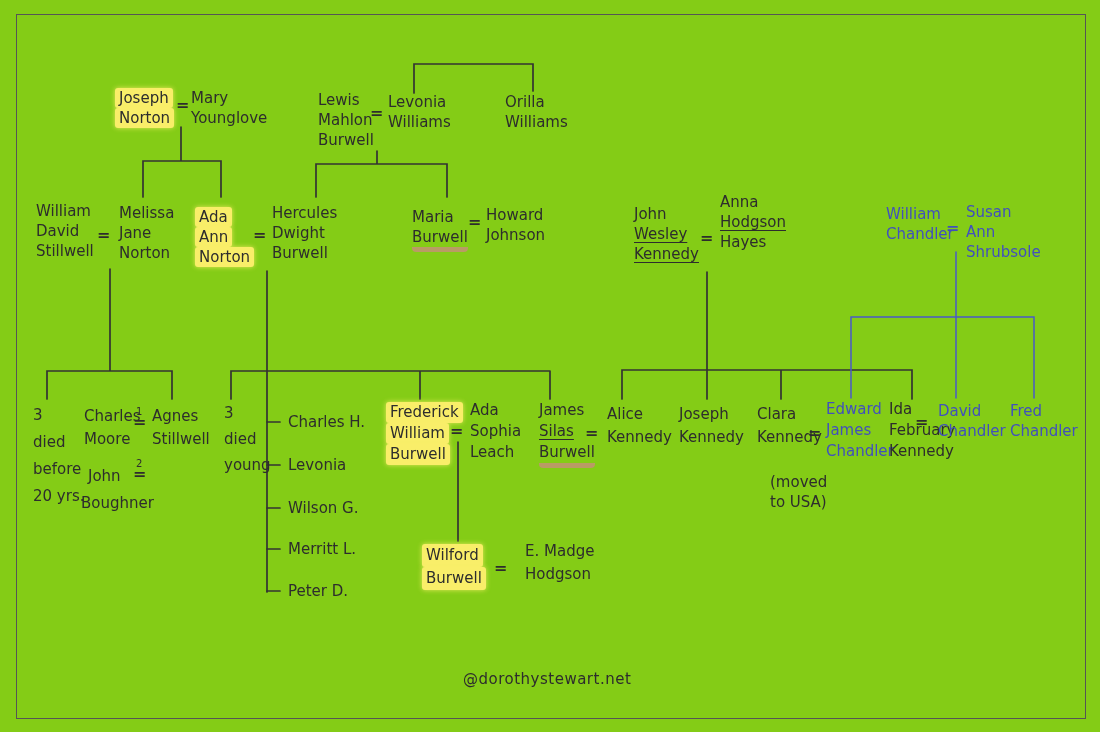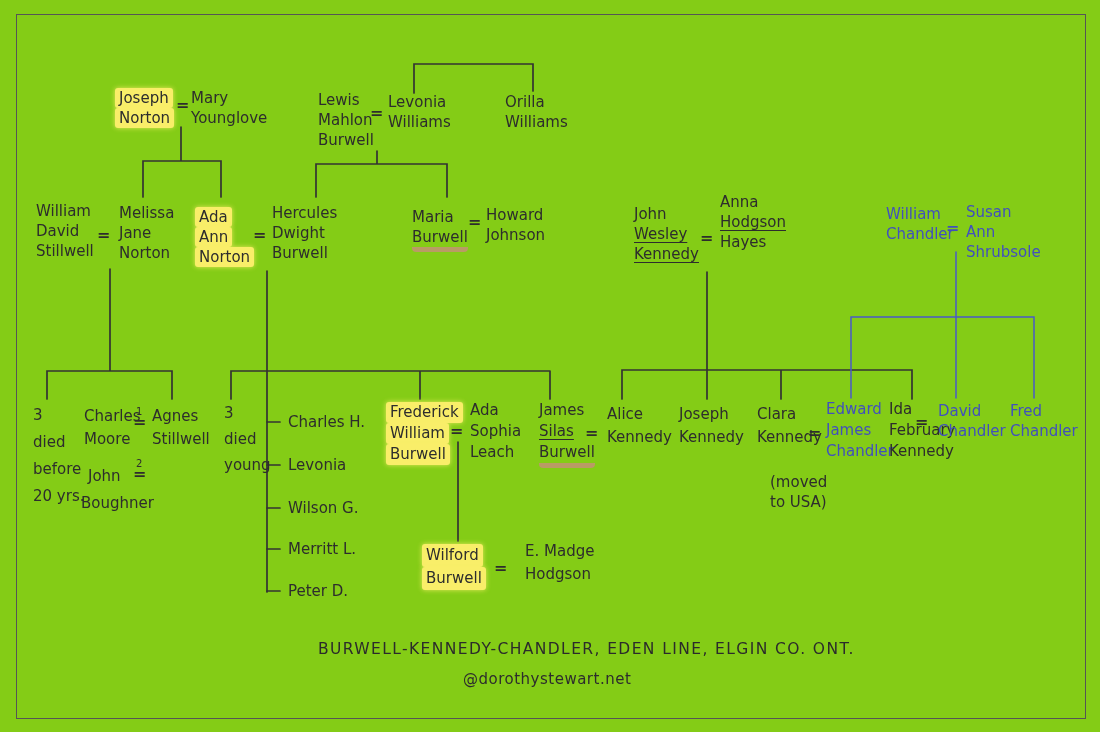--- a/index.html
+++ b/index.html
@@ -235,15 +235,14 @@
   <div class="node lh23" style="left:426px;top:544px">
     <span class="ln hl">Wilford</span>
     <span class="ln hl">Burwell</span>
   </div>
   <span class="eq" style="left:494px;top:560px"><span>=</span></span>
   <div class="node lh23" style="left:525px;top:540px">
     <span class="ln">E. Madge</span>
     <span class="ln">Hodgson</span>
   </div>
 
-  <div class="title">BURWELL-KENNEDY-CHANDLER, EDEN LINE, ELGIN CO. ONT.</div>
   <div class="credit">@dorothystewart.net</div>
 </div>
 
 </body></html>

